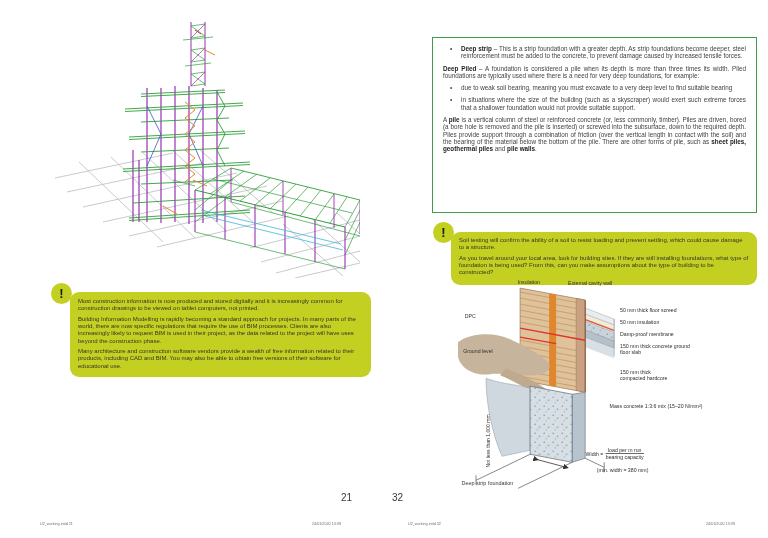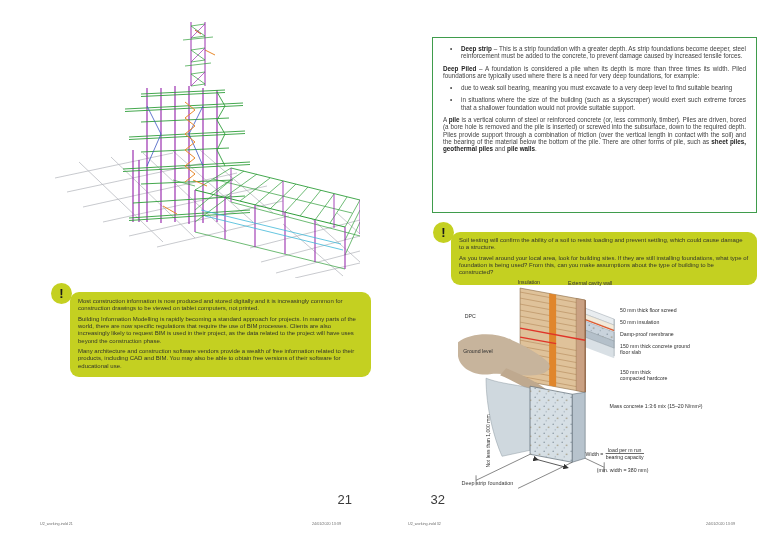--- a/index.html
+++ b/index.html
@@ -11,23 +11,23 @@
 
   .callout{position:absolute;border-radius:9px;background:#c4d021;}
   .callout-left{left:70px;top:292px;width:301px;height:85px;padding:6px 8px 5px 8px;box-sizing:border-box;}
   .callout-right{left:451px;top:232px;width:306px;height:53px;padding:5px 8px 4px 8px;box-sizing:border-box;}
   .callout p{margin:0 0 3.5px 0;font-size:6px;line-height:7.2px;color:#33362a;}
   .callout-badge{position:absolute;width:21px;height:21px;border-radius:50%;background:#c4d021;
                  color:#1a1a1a;font-weight:bold;font-size:13px;line-height:21px;text-align:center;}
   .badge-left{left:51px;top:283px;}
   .badge-right{left:433px;top:222px;}
 
-  .page-number{position:absolute;top:492px;font-size:13px;color:#3a3a3a;}
+  .page-number{position:absolute;top:492px;font-size:10px;color:#3a3a3a;}
   .pn-21{left:320px;width:32px;text-align:right;}
-  .pn-32{left:413px;width:32px;text-align:right;}
+  .pn-32{left:392px;width:32px;text-align:left;}
 
   .print-slug{position:absolute;top:522px;font-size:6px;color:#6e6e6e;transform:scale(.62);transform-origin:0 0;white-space:nowrap;}
 
   
   .info-box{position:absolute;left:432px;top:37px;width:325px;height:176px;box-sizing:border-box;
             border:1.5px solid #3f9c4c;padding:7px 10px 5px 10px;}
   .info-box p,.info-box li{font-size:6.3px;line-height:7.3px;text-align:justify;margin:0 0 5px 0;color:#3f3f3f;}
   .info-box ul{margin:0 0 0 0;padding:0 0 0 15px;list-style:none;}
   .info-box li{position:relative;padding-left:3px;}
   .info-box li::before{content:"\2022";position:absolute;left:-8px;top:0;}

